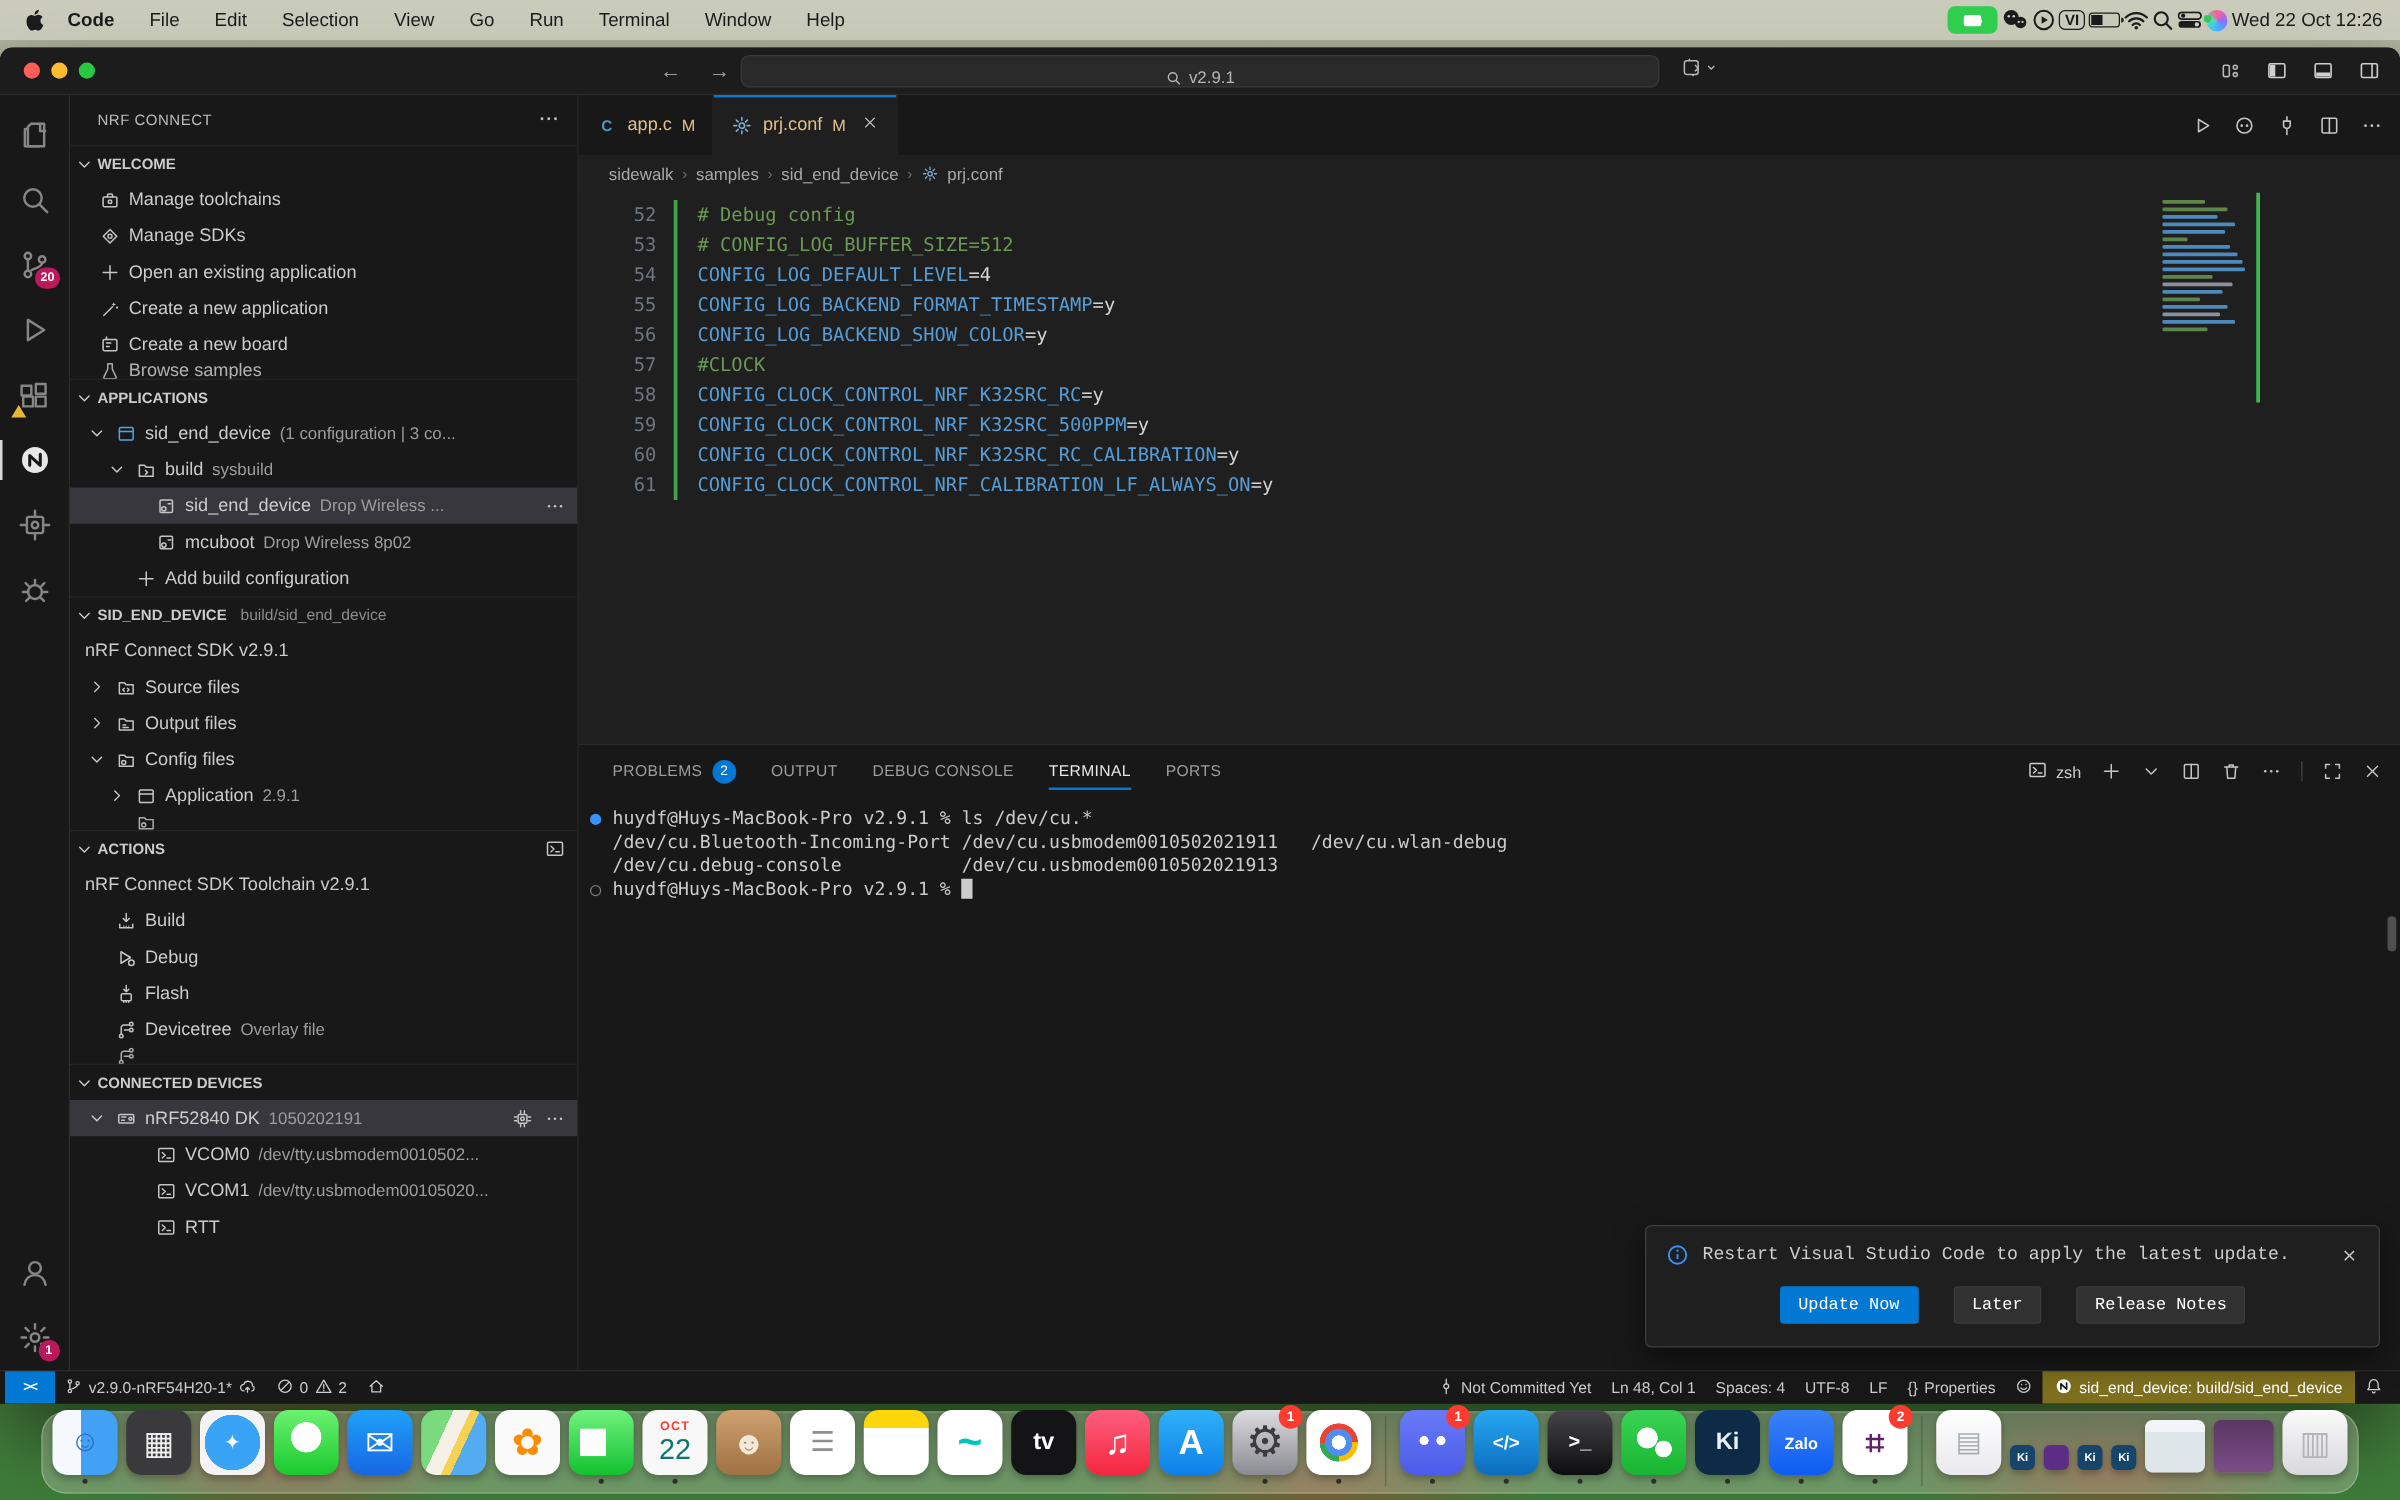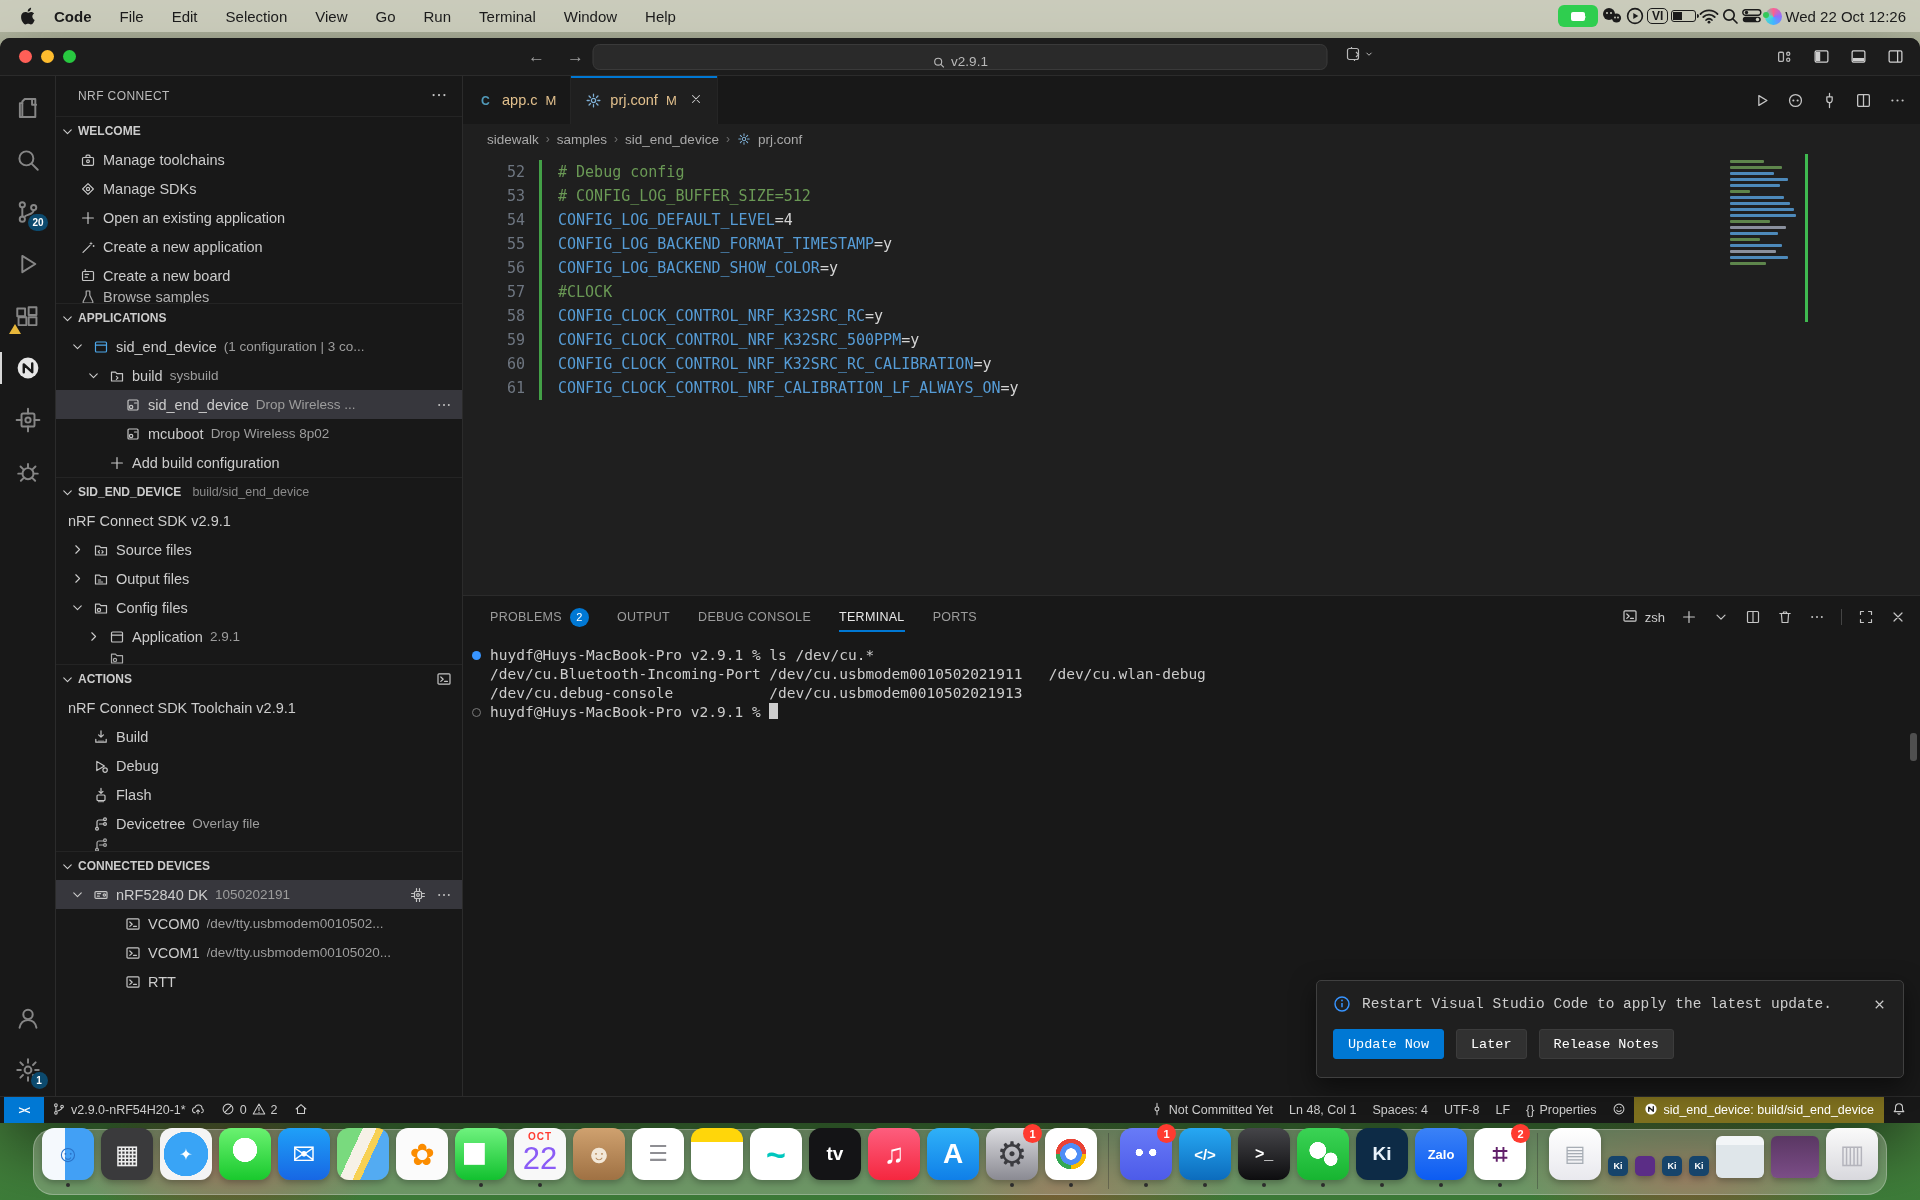--- a/index.html
+++ b/index.html
@@ -49,21 +49,21 @@
   .tb-layout { position:absolute; left:calc(50% + 385px); top:8px; display:flex; align-items:center; gap:3px; color:#b8b8b8; }
   .tb-right { position:absolute; right:16px; display:flex; gap:20px; color:#b8b8b8; }
 
   .winbody { position:absolute; top:38px; bottom:27px; left:0; right:0; display:flex; }
 
   
   .activitybar { width:56px; background:#181818; border-right:1px solid #2b2b2b; display:flex; flex-direction:column; align-items:center; padding-top:6px; }
   .ab-item { position:relative; width:56px; height:52px; display:flex; align-items:center; justify-content:center; color:#868686; cursor:pointer; }
   .ab-item.active { color:#e7e7e7; }
   .ab-item.active:before { content:""; position:absolute; left:0; top:10px; bottom:10px; width:2px; background:#d7d7d7; }
-  .ab-badge { position:absolute; right:8px; bottom:7px; min-width:17px; height:17px; border-radius:9px; background:#0c4a6e; color:#fff;
+  .ab-badge { position:absolute; right:8px; bottom:7px; min-width:17px; height:17px; border-radius:9px; background:#be185d; color:#fff;
     font-size:10px; display:flex; align-items:center; justify-content:center; padding:0 4px; font-weight:bold; }
   .ab-warn { position:absolute; left:9px; bottom:8px; width:0; height:0; border-left:6px solid transparent; border-right:6px solid transparent; border-bottom:10px solid #e8b73a; }
   .ab-spacer { flex:1; }
 
   
   .sidebar { width:407px; background:#181818; border-right:1px solid #2b2b2b; display:flex; flex-direction:column; overflow:hidden; font-size:14.5px; }
   .sb-title { height:40px; display:flex; align-items:center; padding:0 14px 0 22px; font-size:12px; color:#bbbbbb; letter-spacing:.4px; flex:none; }
   .sb-title .grow { flex:1; }
   .sb-section { border-top:1px solid #242424; }
   .sb-header { height:28px; display:flex; align-items:center; gap:3px; padding:0 10px 0 4px; font-weight:bold; font-size:12px; color:#cccccc; cursor:pointer; }
@@ -122,21 +122,21 @@
   .dot-hollow { width:9px; height:9px; border-radius:50%; border:1.4px solid #7a7a7a; }
   .cursor { display:inline-block; width:9px; height:16px; background:#cccccc; vertical-align:text-bottom; }
   .term-scroll { position:absolute; right:3px; top:95px; width:7px; height:28px; background:#4f4f4f; border-radius:3px; }
 
   
   .toast { position:absolute; right:16px; bottom:45px; width:588px; height:98px; background:#1f1f1f; border:1px solid #404040;
     border-radius:5px; box-shadow:0 8px 24px rgba(0,0,0,.5); padding:14px 16px; z-index:20;font-family:Liberation Mono, monospace; }
   .toast-row1 { display:flex; align-items:center; gap:11px; font-size:14.5px; color:#cccccc; }
   .toast-row1 .grow { flex:1; }
   .toast-info { color:#3794ff; display:flex; }
-  .toast-row2 { display:flex; justify-content:flex-start; gap:12px; margin-top:16px; }
+  .toast-row2 { display:flex; justify-content:center; gap:28px; margin-top:16px; }
   .toast-btn { height:30px; padding:0 14px; font-size:13.5px; color:#ffffff; background:#313131; border:1px solid #3c3c3c;
     border-radius:3px; display:flex; align-items:center; cursor:pointer; }
   .toast-btn.primary { background:#0078d4; border-color:#0078d4; }
 
   
   .statusbar { position:absolute; bottom:0; left:0; right:0; height:27px; background:#181818; border-top:1px solid #2b2b2b;
     display:flex; align-items:stretch; font-size:12.5px; color:#cccccc; z-index:15; }
   .sb-remote { width:40px; background:#0078d4; color:#fff; display:flex; align-items:center; justify-content:center;
     font-weight:bold; font-size:11px; letter-spacing:-1px; cursor:pointer; }
   .st-item { display:flex; align-items:center; gap:5px; padding:0 8px; cursor:pointer; }
@@ -1231,21 +1231,21 @@
         </div>
         <div class="dock-dot off"></div>
       </div>
       <div class="dock-item">
         <div class="dock-tile" style="background: linear-gradient(rgb(255, 255, 255) 0px, rgb(255, 255, 255) 0px) 30% 50% / 40% 42% no-repeat, linear-gradient(rgb(111, 242, 126), rgb(18, 193, 47));"></div>
         <div class="dock-dot"></div>
       </div>
       <div class="dock-item">
         <div class="dock-tile" style="background: rgb(248, 248, 248);">
           <div class="cal-oct" style="color: rgb(255, 59, 48); font-size: 10px; line-height: 1.05;">OCT</div>
-          <div style="color: #8b5cf6; font-size: 31px; line-height: 1.05;">22</div>
+          <div style="color: #0f766e; font-size: 23px; line-height: 1.05;">22</div>
         </div>
         <div class="dock-dot"></div>
       </div>
       <div class="dock-item">
         <div class="dock-tile" style="background: linear-gradient(rgb(207, 161, 111), rgb(159, 113, 67));">
           <div style="color: rgb(243, 232, 216); font-size: 26px; font-weight: bold;">☻</div>
         </div>
         <div class="dock-dot off"></div>
       </div>
       <div class="dock-item">

